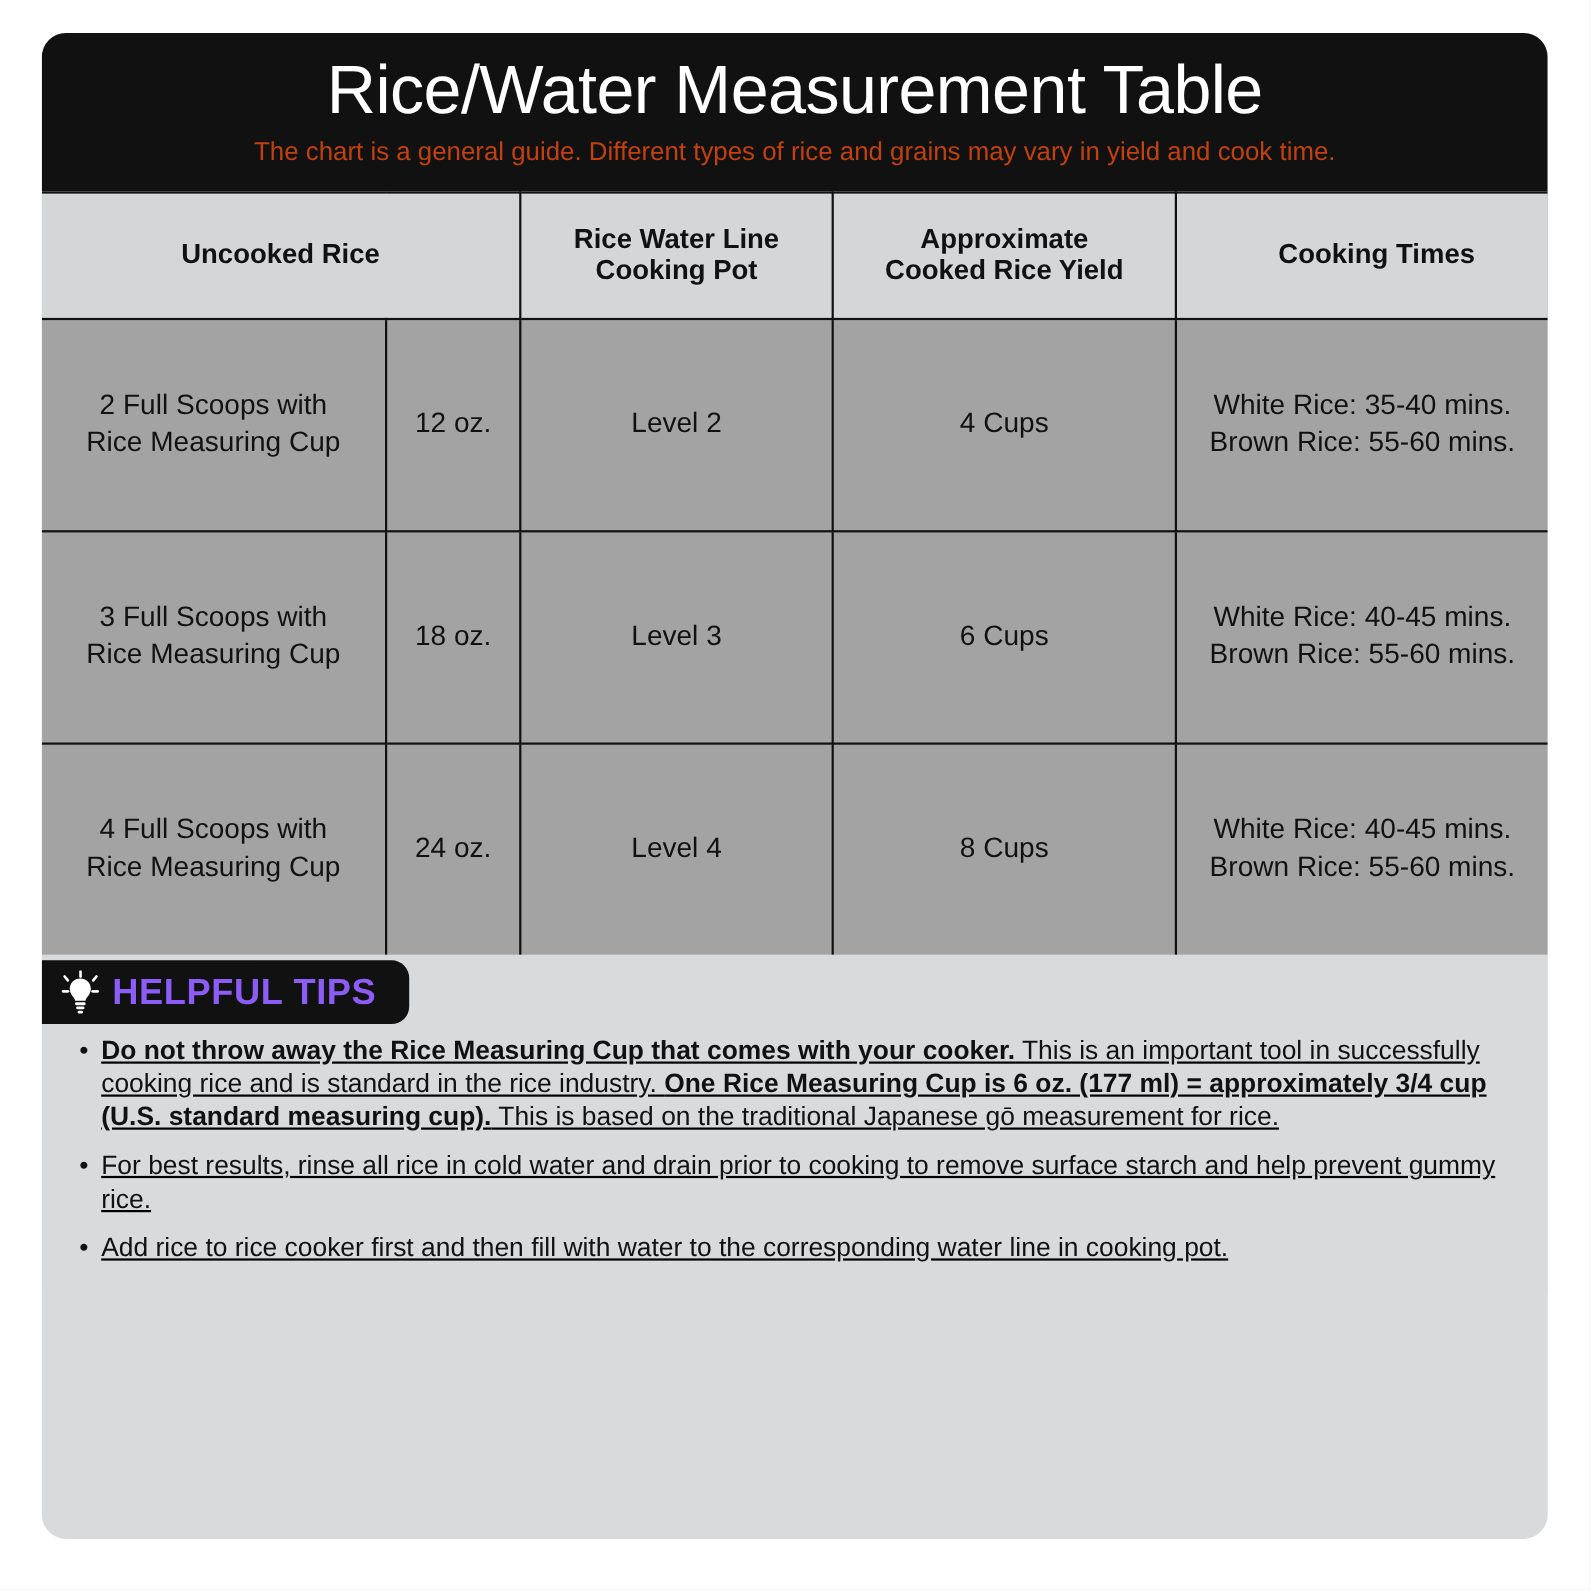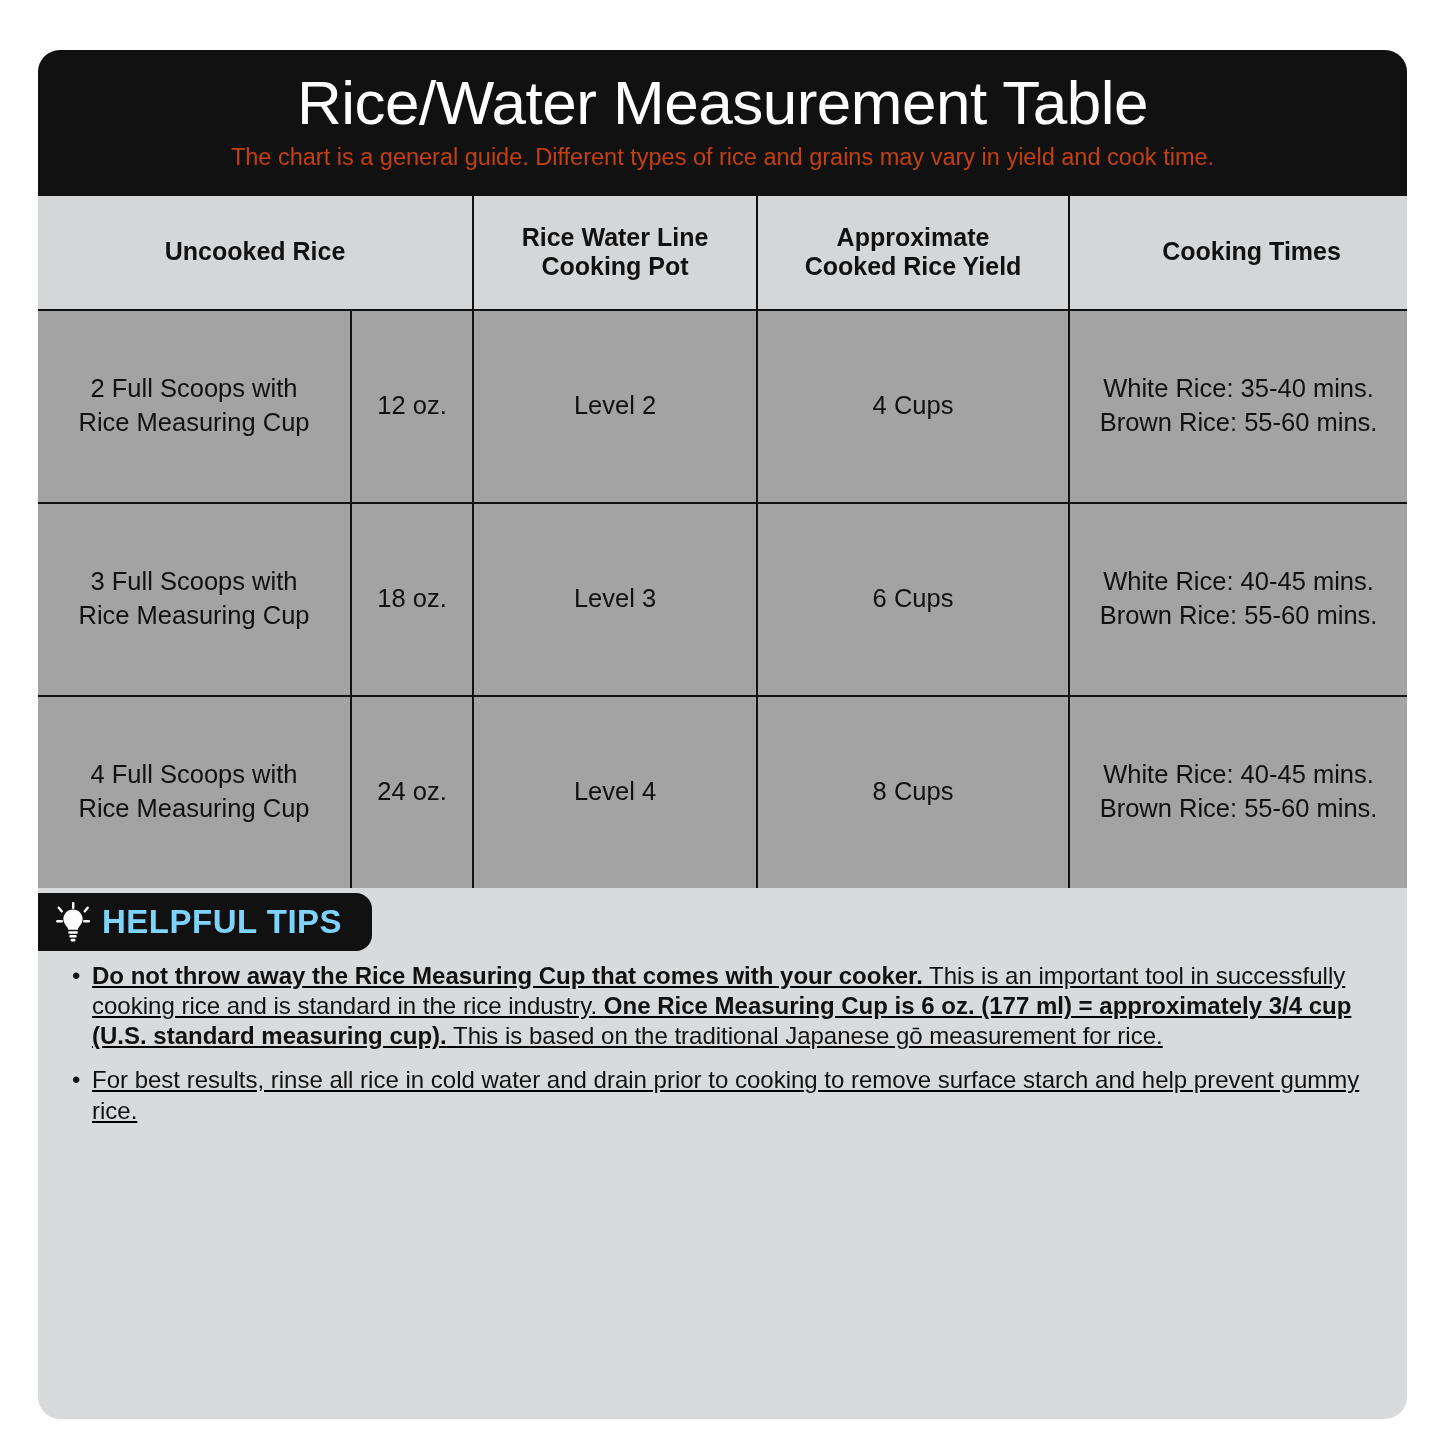--- a/index.html
+++ b/index.html
@@ -9,21 +9,21 @@
   }
   body {
     width: 1445px;
     height: 1445px;
     font-family: "Liberation Sans", sans-serif;
     -webkit-font-smoothing: antialiased;
   }
   .card {
     position: absolute;
     left: 38px;
-    top: 50px;
+    top: 30px;
     width: 1369px;
     height: 1369px;
     border-radius: 22px;
     overflow: hidden;
     background: #d9dadb;
     box-sizing: border-box;
   }
 
   
   .header {
@@ -97,21 +97,21 @@
   
   .tips {
     background: #d9dadb;
     padding: 0 0 10px 0;
   }
   .tips-banner {
     display: inline-flex;
     align-items: center;
     gap: 12px;
     background: #111111;
-    color: #7dd3fc;
+    color: #8b5cf6;
     border-radius: 0 16px 16px 0;
     padding: 9px 30px 9px 18px;
     margin-top: 5px;
   }
   .tips-banner .bulb {
     display: inline-block;
     width: 34px;
     height: 40px;
     position: relative;
   }
@@ -236,16 +236,17 @@
             <rect x="13.3" y="33" width="7.4" height="2.6" rx="1"></rect>
             <rect x="14.6" y="36.8" width="4.8" height="2.6" rx="1.2"></rect>
           </g>
         </svg>
       </span>
       <span class="tips-title">HELPFUL TIPS</span>
     </div>
     <ul class="tips-list">
       <li><span><b>Do not throw away the Rice Measuring Cup that comes with your cooker.</b><span> This is an important tool in successfully cooking rice and is standard in the rice industry. </span><b>One Rice Measuring Cup is 6 oz. (177 ml) = approximately 3/4 cup (U.S. standard measuring cup).</b><span> This is based on the traditional Japanese gō measurement for rice.</span></span></li>
       <li><span><span>For best results, rinse all rice in cold water and drain prior to cooking to remove surface starch and help prevent gummy rice.</span></span></li>
+      <li><span><span>Add rice to rice cooker first and then fill with water to the corresponding water line in cooking pot.</span></span></li>
     </ul>
   </div>
 
 </div>
 
 </body></html>

